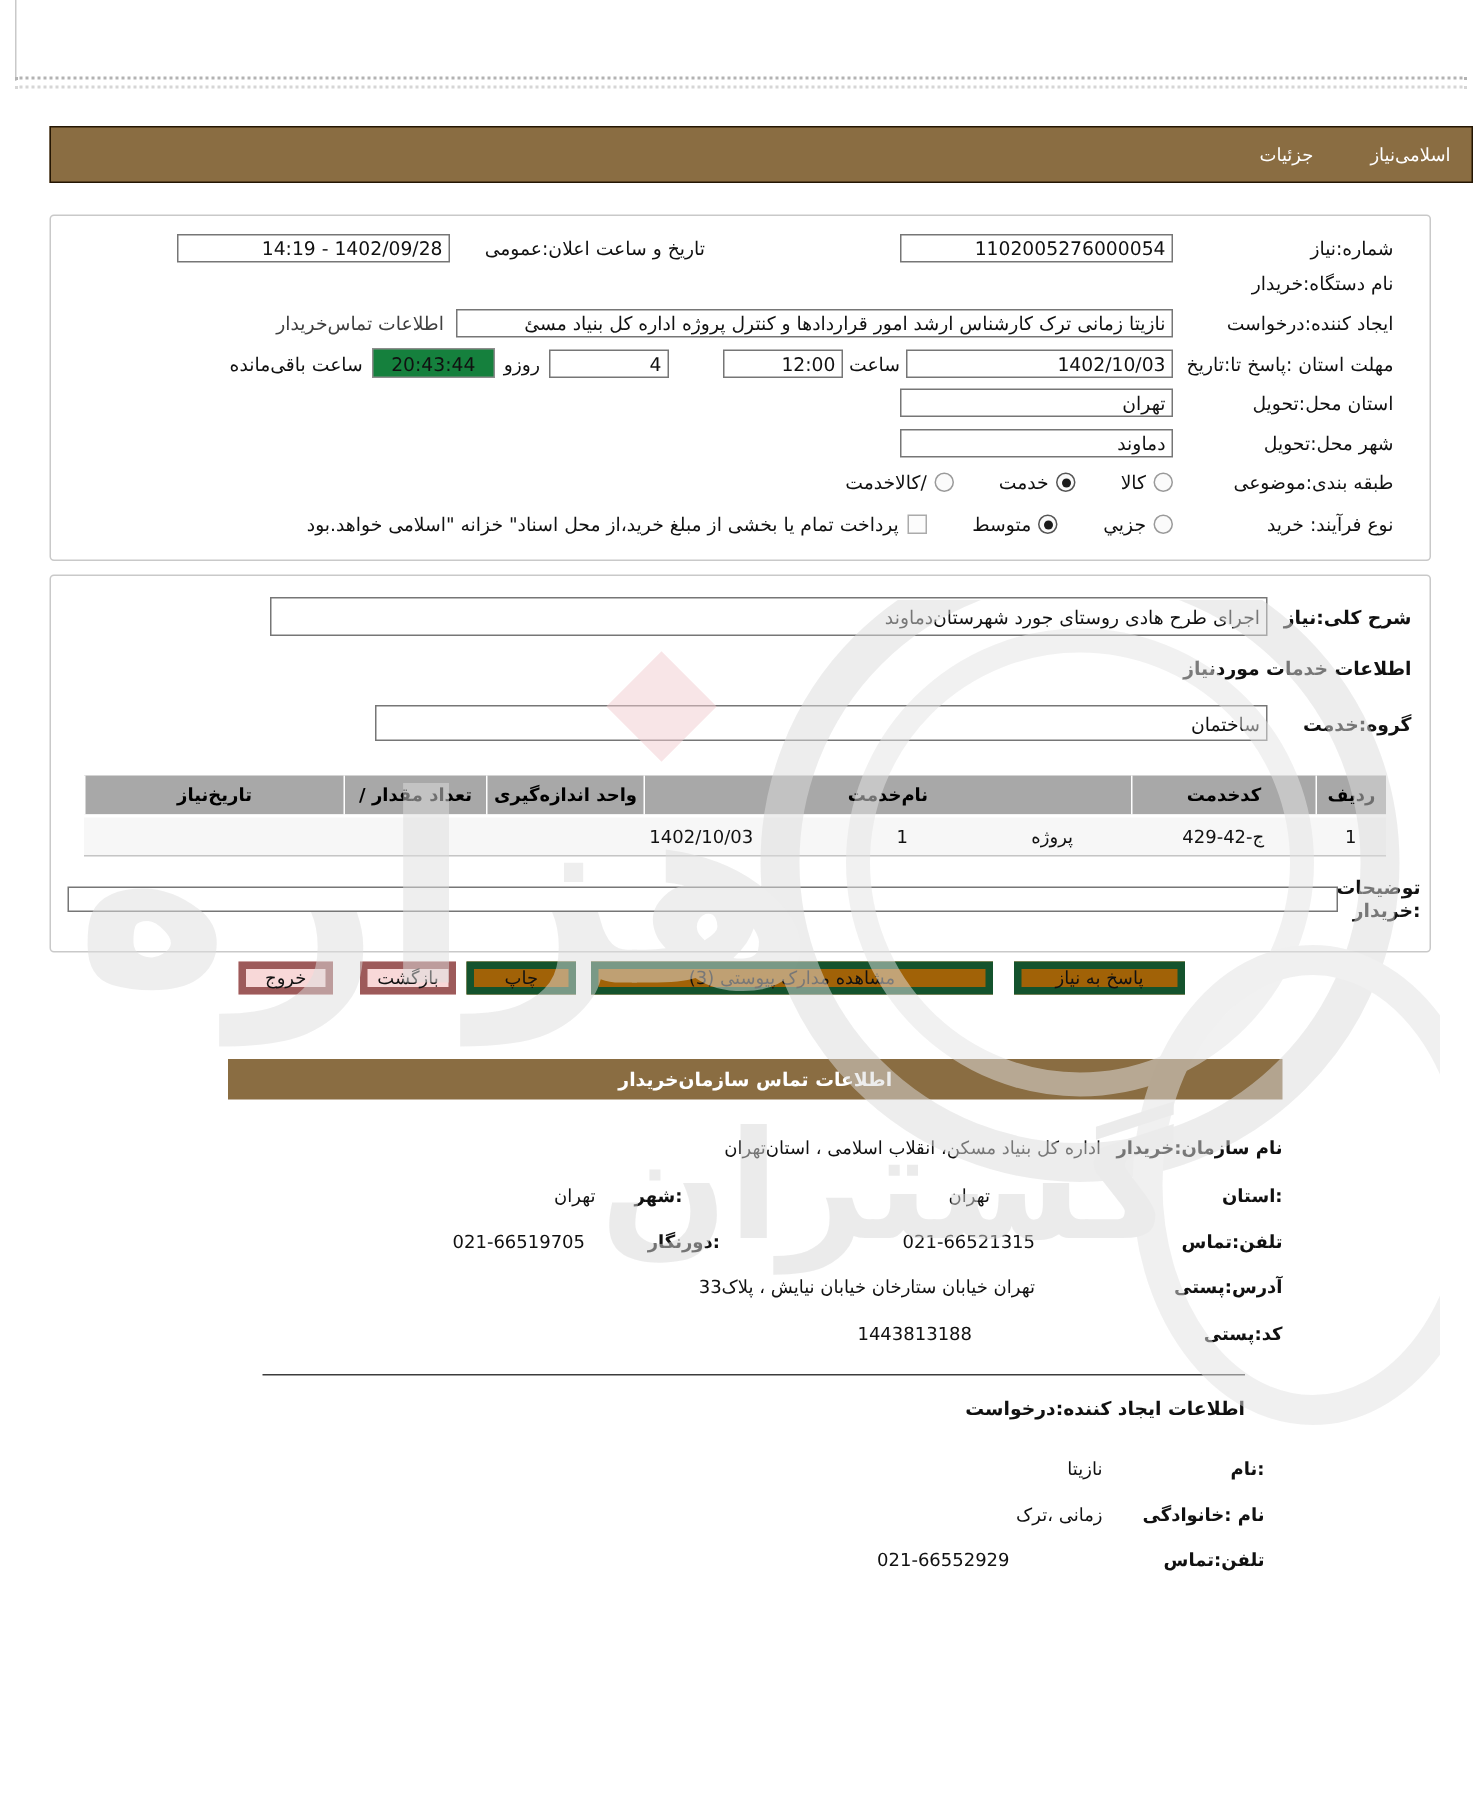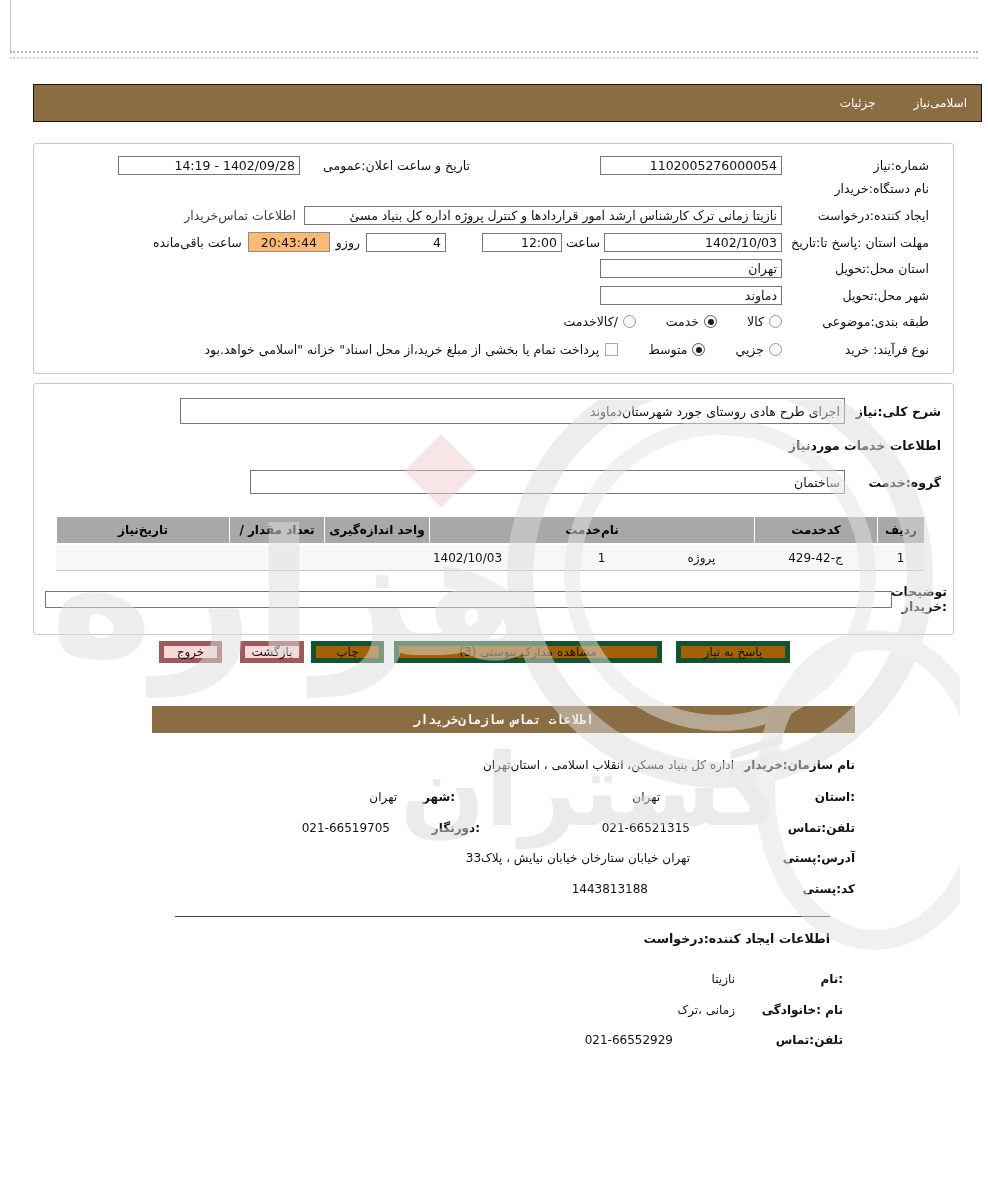--- a/index.html
+++ b/index.html
@@ -3,38 +3,38 @@
 <meta charset="utf-8">
 <style>
   html,body{margin:0;padding:0;background:#fff;}
   .page{position:relative;width:988px;height:1202px;background:#fff;overflow:hidden;
         font-family:"DejaVu Sans","Liberation Sans",sans-serif;font-size:12.5px;color:#111;}
   .vline-top{position:absolute;left:10px;top:0;width:1px;height:54px;background:#c9c9c9;}
   .dotline{position:absolute;left:10px;top:51px;width:968px;height:4px;
            border-top:2px dotted #b3b3b3;border-bottom:2px dotted #d6d6d6;}
   .bar{position:absolute;background:#8a6d42;color:#fff;direction:rtl;display:flex;align-items:center;}
   #bar1{left:33px;top:84px;width:919px;height:36px;border:1px solid #241603;padding:0 14px;gap:38px;font-size:12px;}
-  #bar2{left:152px;top:706px;width:703px;height:27px;justify-content:center;font-weight:bold;font-size:12.5px;font-family:Liberation Mono, monospace;}
+  #bar2{left:152px;top:706px;width:703px;height:27px;justify-content:center;font-weight:bold;font-size:12.5px;}
   .panel{position:absolute;left:33px;width:919px;background:#fff;border:1px solid #c9c9c9;border-radius:3px;}
   #panel1{top:143px;height:229px;}
   #panel2{top:383px;height:250px;}
   .row{position:absolute;left:0;right:0;display:flex;direction:rtl;align-items:center;padding-right:24px;white-space:nowrap;}
   .p2row{padding-right:12px;}
   .lbl{width:147px;flex:none;overflow:visible;}
   .blbl{font-weight:bold;flex:none;}
   .ibox{flex:none;height:19px;border:1px solid #767676;background:#fff;display:flex;align-items:center;
         padding:0 4px;box-sizing:border-box;font-size:12.5px;overflow:hidden;}
   .num{direction:ltr;unicode-bidi:isolate;}
   .w182{width:182px}.w547{width:547px}.w478{width:478px}.w178{width:178px}.w80{width:80px}
   .w665{width:665px;height:26px}.w595{width:595px;height:24px}
   .sp130{width:130px;flex:none}
   .lbl2{width:170px;flex:none;}
   .gap4{margin-right:4px}.gap6{margin-right:6px}.gap36{margin-right:36px}
   .link{color:#404040;cursor:pointer;margin-right:8px;}
-  .beige{background:#fdba74;border:1px solid #8d8d8d;width:82px;height:20px;justify-content:center;}
+  .beige{background:#15803d;border:1px solid #8d8d8d;width:82px;height:20px;justify-content:center;}
   .radio{width:13px;height:13px;border-radius:50%;border:1px solid #9a9a9a;background:#fbfbfb;flex:none;
          margin-left:5px;position:relative;box-sizing:border-box;}
   .radio.checked{border-color:#555;}
   .radio.checked::after{content:"";position:absolute;left:2.5px;top:2.5px;right:2.5px;bottom:2.5px;background:#1b1b1b;border-radius:50%;}
   .opt{display:flex;align-items:center;margin-left:30px;}
   .cbox{width:11px;height:11px;border:1px solid #ababab;background:#fcfcfc;flex:none;margin-left:6px;}
   
   .stable{position:absolute;right:29px;top:133px;width:868px;direction:rtl;font-size:12px;}
   .thead{display:flex;background:#a8a8a8;font-weight:bold;color:#000;height:26px;}
   .thead .tc{border-left:1px solid #fff;}

